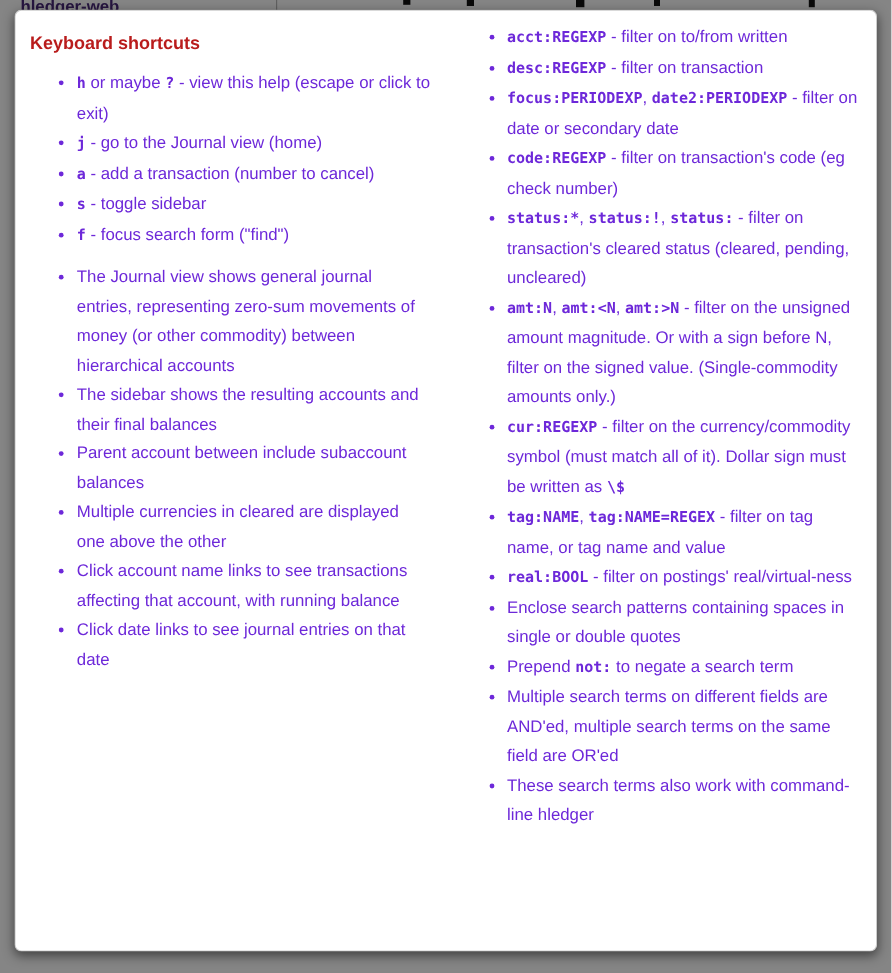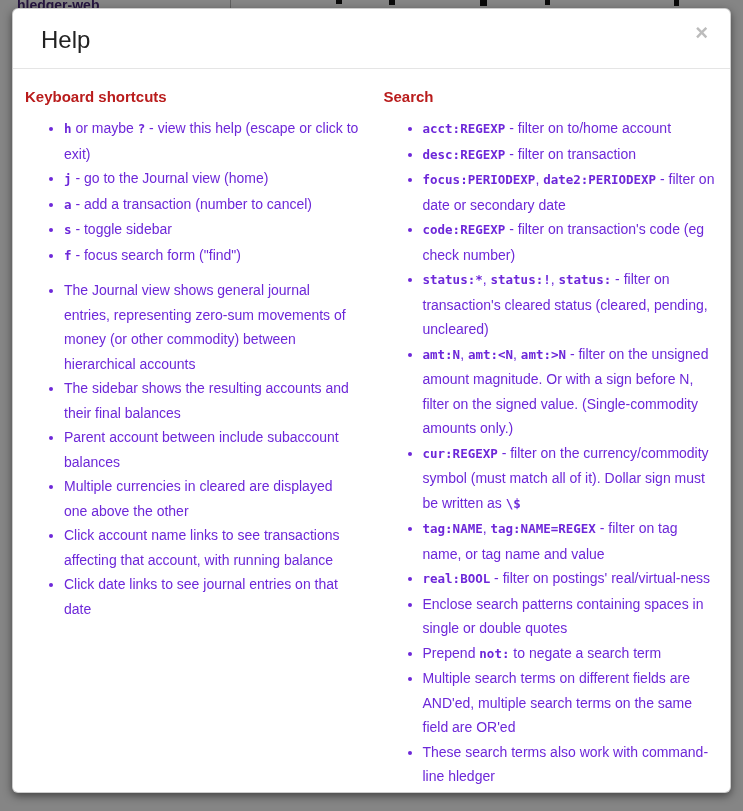--- a/index.html
+++ b/index.html
@@ -57,47 +57,42 @@
   <div class="heading-fragment frag1"></div>
   <div class="heading-fragment frag2"></div>
   <div class="heading-fragment frag3"></div>
   <div class="heading-fragment frag4"></div>
   <div class="heading-fragment frag5"></div>
 </div>
 
 <div class="overlay"></div>
 
 <div class="modal-box">
-  <div class="modal-header">
-    <h1 class="modal-title">Help</h1>
-    <button class="close-btn">×</button>
-  </div>
   <div class="modal-body">
     <div class="col">
       <div class="section-heading">Keyboard shortcuts</div>
       <ul class="help-list">
           <li><span class="code">h</span><span> or maybe </span><span class="code">?</span><span> - view this help (escape or click to exit)</span></li>
           <li><span class="code">j</span><span> - go to the Journal view (home)</span></li>
           <li><span class="code">a</span><span> - add a transaction (number to cancel)</span></li>
           <li><span class="code">s</span><span> - toggle sidebar</span></li>
           <li><span class="code">f</span><span> - focus search form ("find")</span></li>
         </ul>
       <ul class="help-list">
           <li><span>The Journal view shows general journal entries, representing zero-sum movements of money (or other commodity) between hierarchical accounts</span></li>
           <li><span>The sidebar shows the resulting accounts and their final balances</span></li>
           <li><span>Parent account between include subaccount balances</span></li>
           <li><span>Multiple currencies in cleared are displayed one above the other</span></li>
           <li><span>Click account name links to see transactions affecting that account, with running balance</span></li>
           <li><span>Click date links to see journal entries on that date</span></li>
         </ul>
     </div>
     <div class="col">
-      <div class="section-heading">Search</div>
       <ul class="help-list">
-          <li><span class="code">acct:REGEXP</span><span> - filter on to/home account</span></li>
+          <li><span class="code">acct:REGEXP</span><span> - filter on to/from written</span></li>
           <li><span class="code">desc:REGEXP</span><span> - filter on transaction</span></li>
           <li><span class="code">focus:PERIODEXP</span><span>, </span><span class="code">date2:PERIODEXP</span><span> - filter on date or secondary date</span></li>
           <li><span class="code">code:REGEXP</span><span> - filter on transaction's code (eg check number)</span></li>
           <li><span class="code">status:*</span><span>, </span><span class="code">status:!</span><span>, </span><span class="code">status:</span><span> - filter on transaction's cleared status (cleared, pending, uncleared)</span></li>
           <li><span class="code">amt:N</span><span>, </span><span class="code">amt:&lt;N</span><span>, </span><span class="code">amt:&gt;N</span><span> - filter on the unsigned amount magnitude. Or with a sign before N, filter on the signed value. (Single-commodity amounts only.)</span></li>
           <li><span class="code">cur:REGEXP</span><span> - filter on the currency/commodity symbol (must match all of it). Dollar sign must be written as </span><span class="code">\$</span></li>
           <li><span class="code">tag:NAME</span><span>, </span><span class="code">tag:NAME=REGEX</span><span> - filter on tag name, or tag name and value</span></li>
           <li><span class="code">real:BOOL</span><span> - filter on postings' real/virtual-ness</span></li>
           <li><span>Enclose search patterns containing spaces in single or double quotes</span></li>
           <li><span>Prepend </span><span class="code">not:</span><span> to negate a search term</span></li>

